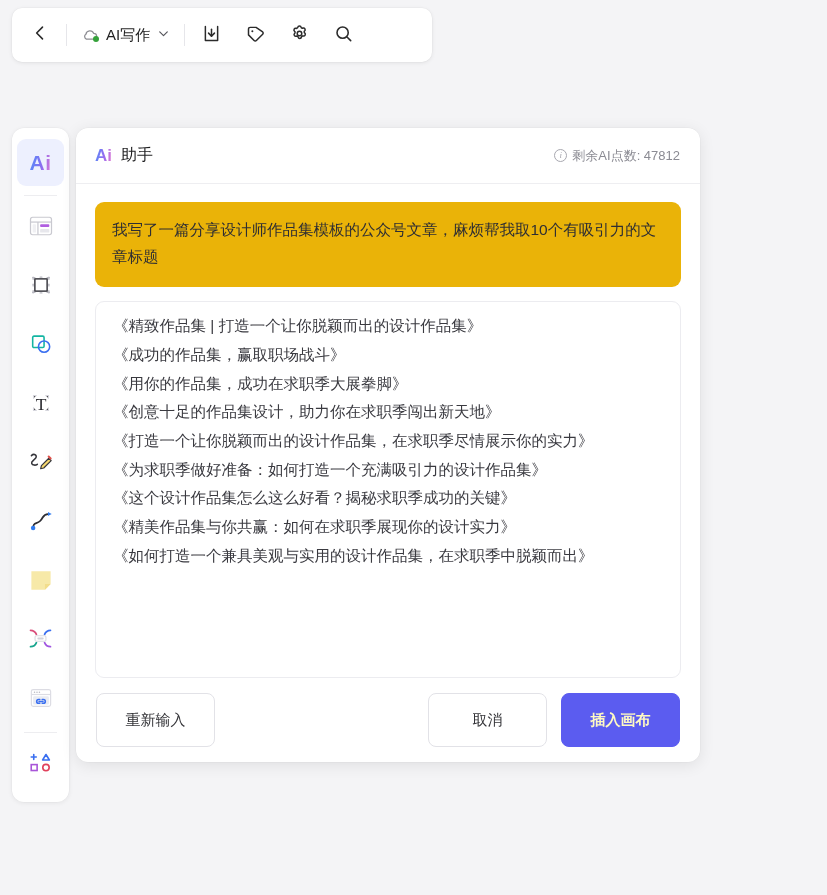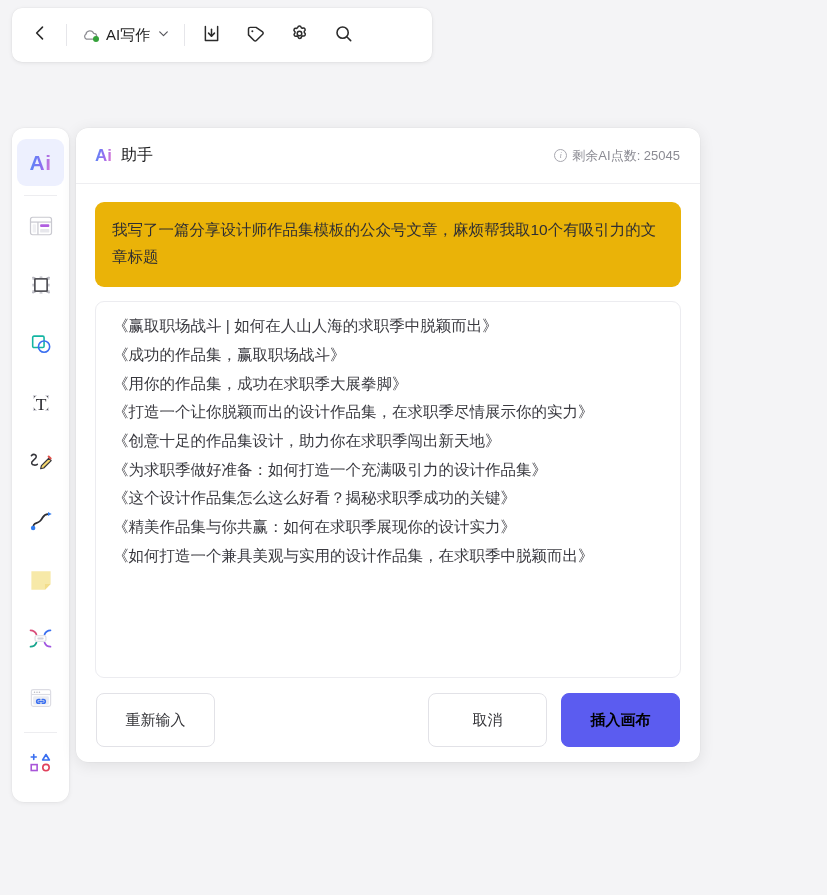--- a/index.html
+++ b/index.html
@@ -147,21 +147,21 @@
     border-radius: 8px;
     font-size: 15px;
     display: flex; align-items: center; justify-content: center;
     cursor: pointer;
     border: 1px solid #e2e2e7;
     background: #fff; color: #343438;
     padding: 0 22px;
     min-width: 119px;
   }
   .btn.primary {
-    background: #5b5cf0; color: #000000; border-color: #5b5cf0;
+    background: #5b5cf0; color: #fef9c3; border-color: #5b5cf0;
     font-weight: 600;
   }
 
   
   #result-box::-webkit-scrollbar { width: 6px; }
   #result-box::-webkit-scrollbar-thumb { background: #dededf; border-radius: 3px; }
 </style>
 </head>
 <body>
 
@@ -374,34 +374,34 @@
 
 <div id="ai-panel">
 
   <div id="ai-panel-header">
     <div id="ai-header-left">
       <span id="ai-header-logo">Ai</span>
       <span id="ai-header-title">助手</span>
     </div>
     <div id="ai-credits">
       <span class="info-circle">i</span>
-      <span>剩余AI点数: 25045</span>
+      <span>剩余AI点数: 47812</span>
     </div>
   </div>
 
   <div id="ai-panel-body">
 
     <div id="prompt-box">我写了一篇分享设计师作品集模板的公众号文章，麻烦帮我取10个有吸引力的文章标题</div>
 
     <div id="result-box">
-      <div class="result-line">《赢取职场战斗 | 如何在人山人海的求职季中脱颖而出》</div>
+      <div class="result-line">《精致作品集 | 打造一个让你脱颖而出的设计作品集》</div>
       <div class="result-line">《成功的作品集，赢取职场战斗》</div>
       <div class="result-line">《用你的作品集，成功在求职季大展拳脚》</div>
+      <div class="result-line">《创意十足的作品集设计，助力你在求职季闯出新天地》</div>
       <div class="result-line">《打造一个让你脱颖而出的设计作品集，在求职季尽情展示你的实力》</div>
-      <div class="result-line">《创意十足的作品集设计，助力你在求职季闯出新天地》</div>
       <div class="result-line">《为求职季做好准备：如何打造一个充满吸引力的设计作品集》</div>
       <div class="result-line">《这个设计作品集怎么这么好看？揭秘求职季成功的关键》</div>
       <div class="result-line">《精美作品集与你共赢：如何在求职季展现你的设计实力》</div>
       <div class="result-line">《如何打造一个兼具美观与实用的设计作品集，在求职季中脱颖而出》</div>
     </div>
   </div>
 
   <div id="ai-panel-footer">
     <div class="btn">重新输入</div>
     <div id="footer-right">

